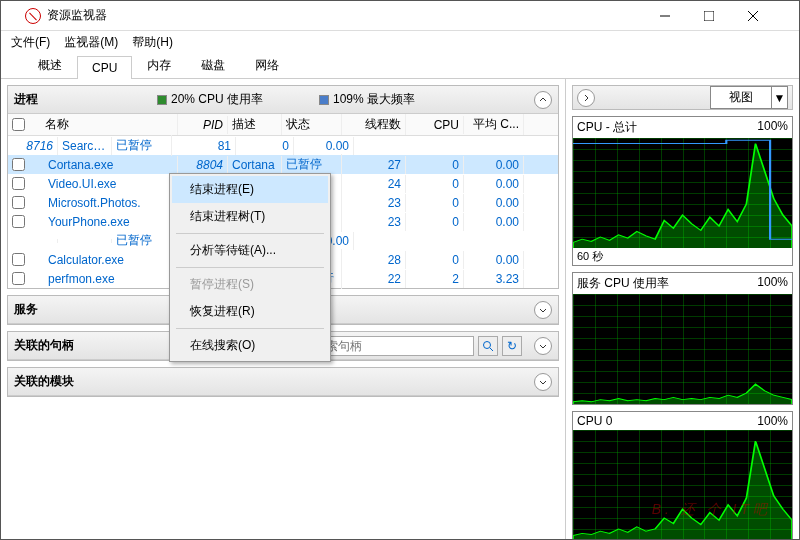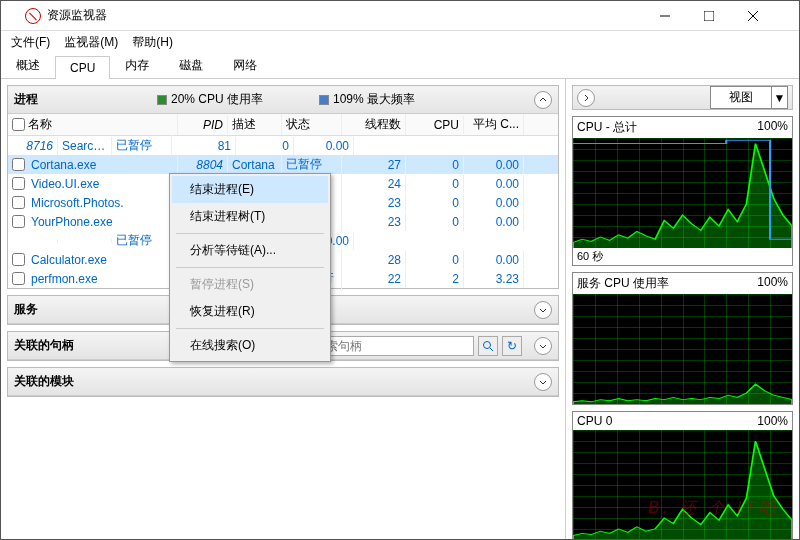--- a/index.html
+++ b/index.html
@@ -5,40 +5,40 @@
 * { box-sizing: border-box; margin: 0; padding: 0; font-family: "Microsoft YaHei", "Segoe UI", sans-serif; font-size: 12px; }
 body { background: #fff; width: 800px; height: 540px; border: 1px solid #555; overflow: hidden; position: relative; }
 .titlebar { height: 30px; display: flex; align-items: center; padding: 0 24px; border-bottom: 1px solid #ddd; }
 .titlebar .icon { width: 16px; height: 16px; border: 1px solid #c00; border-radius: 50%; margin-right: 6px; position: relative; }
 .titlebar .icon::after { content: ""; position: absolute; left: 2px; top: 7px; width: 10px; height: 1px; background: #c00; transform: rotate(45deg); }
 .titlebar .title { flex: 1; }
 .winbtn { width: 44px; height: 30px; display: flex; align-items: center; justify-content: center; cursor: pointer; }
 .winbtn svg { width: 10px; height: 10px; }
 .menubar { height: 22px; display: flex; align-items: center; gap: 14px; padding: 0 10px; }
 .menubar span { cursor: pointer; }
-.tabbar { height: 26px; display: flex; align-items: flex-end; padding-left: 0; border-bottom: 1px solid #ccc; background: #fff; }
+.tabbar { height: 26px; display: flex; align-items: flex-end; padding-left: 22px; border-bottom: 1px solid #ccc; background: #fff; }
 .tab { padding: 4px 14px; border: 1px solid transparent; border-bottom: none; cursor: pointer; }
 .tab.active { border-color: #ccc; background: #fff; position: relative; top: 1px; }
 .content { display: flex; height: calc(100% - 30px - 22px - 26px); }
 .left { width: 565px; border-right: 1px solid #ccc; padding: 6px; display: flex; flex-direction: column; gap: 6px; overflow: hidden; }
 .right { flex: 1; padding: 6px; display: flex; flex-direction: column; gap: 6px; }
 
 .section { border: 1px solid #bbb; }
 .section-hdr { height: 28px; background: linear-gradient(#f4f4f4,#e4e4e4); display: flex; align-items: center; padding: 0 6px; gap: 8px; border-bottom: 1px solid #ccc; }
 .section-hdr .label { font-weight: bold; }
 .section-hdr .spacer { flex: 1; }
 .stat { display: flex; align-items: center; gap: 4px; }
 .stat .box { width: 10px; height: 10px; border: 1px solid #888; }
 .expander { width: 18px; height: 18px; border: 1px solid #999; border-radius: 50%; display: flex; align-items: center; justify-content: center; background: #fff; cursor: pointer; }
 .expander svg { width: 10px; height: 10px; }
 
 .proc-body { background: #fff; }
 .cols { display: flex; height: 22px; align-items: center; border-bottom: 1px solid #ddd; background: #fafafa; }
 .cols > div, .row > div { padding: 2px 4px; overflow: hidden; white-space: nowrap; text-overflow: ellipsis; border-right: 1px solid #eee; }
-.c-name { width: 170px; display: flex; align-items: center; gap: 3px;}
+.c-name { width: 170px; display: flex; align-items: center; gap: 20px;}
 .c-pid { width: 50px; text-align: right; font-style: italic; }
 .c-desc { width: 54px; }
 .c-stat { width: 60px; color: #0066cc; }
 .c-thread { width: 64px; text-align: right; color: #0066cc; }
 .c-cpu { width: 58px; text-align: right; color: #0066cc; }
 .c-avg { width: 60px; text-align: right; color: #0066cc; }
 .cols .c-stat, .cols .c-thread, .cols .c-cpu, .cols .c-avg, .cols .c-pid, .cols .c-name, .cols .c-desc { color: #000; }
 .row { display: flex; height: 19px; align-items: center; }
 .row.selected { background: #cde8ff; }
 .row .c-name { color: #0066cc; }
@@ -60,21 +60,21 @@
 .viewbtn { display: flex; }
 .viewbtn .txt { border: 1px solid #888; padding: 2px 18px; background: #fff; }
 .viewbtn .dd { border: 1px solid #888; border-left: none; width: 16px; display: flex; align-items: center; justify-content: center; background: #fff; }
 
 .graph { border: 1px solid #888; }
 .graph-hdr { display: flex; justify-content: space-between; padding: 2px 4px; font-size: 11px; }
 .graph-can { height: 110px; background: #000; position: relative; overflow: hidden; }
 .grid-v, .grid-h { position: absolute; background: #0a0; }
 .sixtysec { font-size: 11px; padding: 1px 4px; }
 
-.watermark { position: absolute; right: 20px; bottom: 20px; color: rgba(200,0,0,.45); font-size: 16px; letter-spacing: 4px; font-style: italic; z-index: 50; pointer-events:none;}
+.watermark { position: absolute; right: 28px; bottom: 20px; color: rgba(200,0,0,.45); font-size: 14px; letter-spacing: 4px; font-style: italic; z-index: 50; pointer-events:none;}
 </style>
 </head>
 <body>
 
 <div class="titlebar">
   <div class="icon"></div>
   <div class="title">资源监视器</div>
   <div class="winbtn">
       <svg viewBox="0 0 10 10">
         <line x1="0" y1="5" x2="10" y2="5" stroke="#000"></line>

